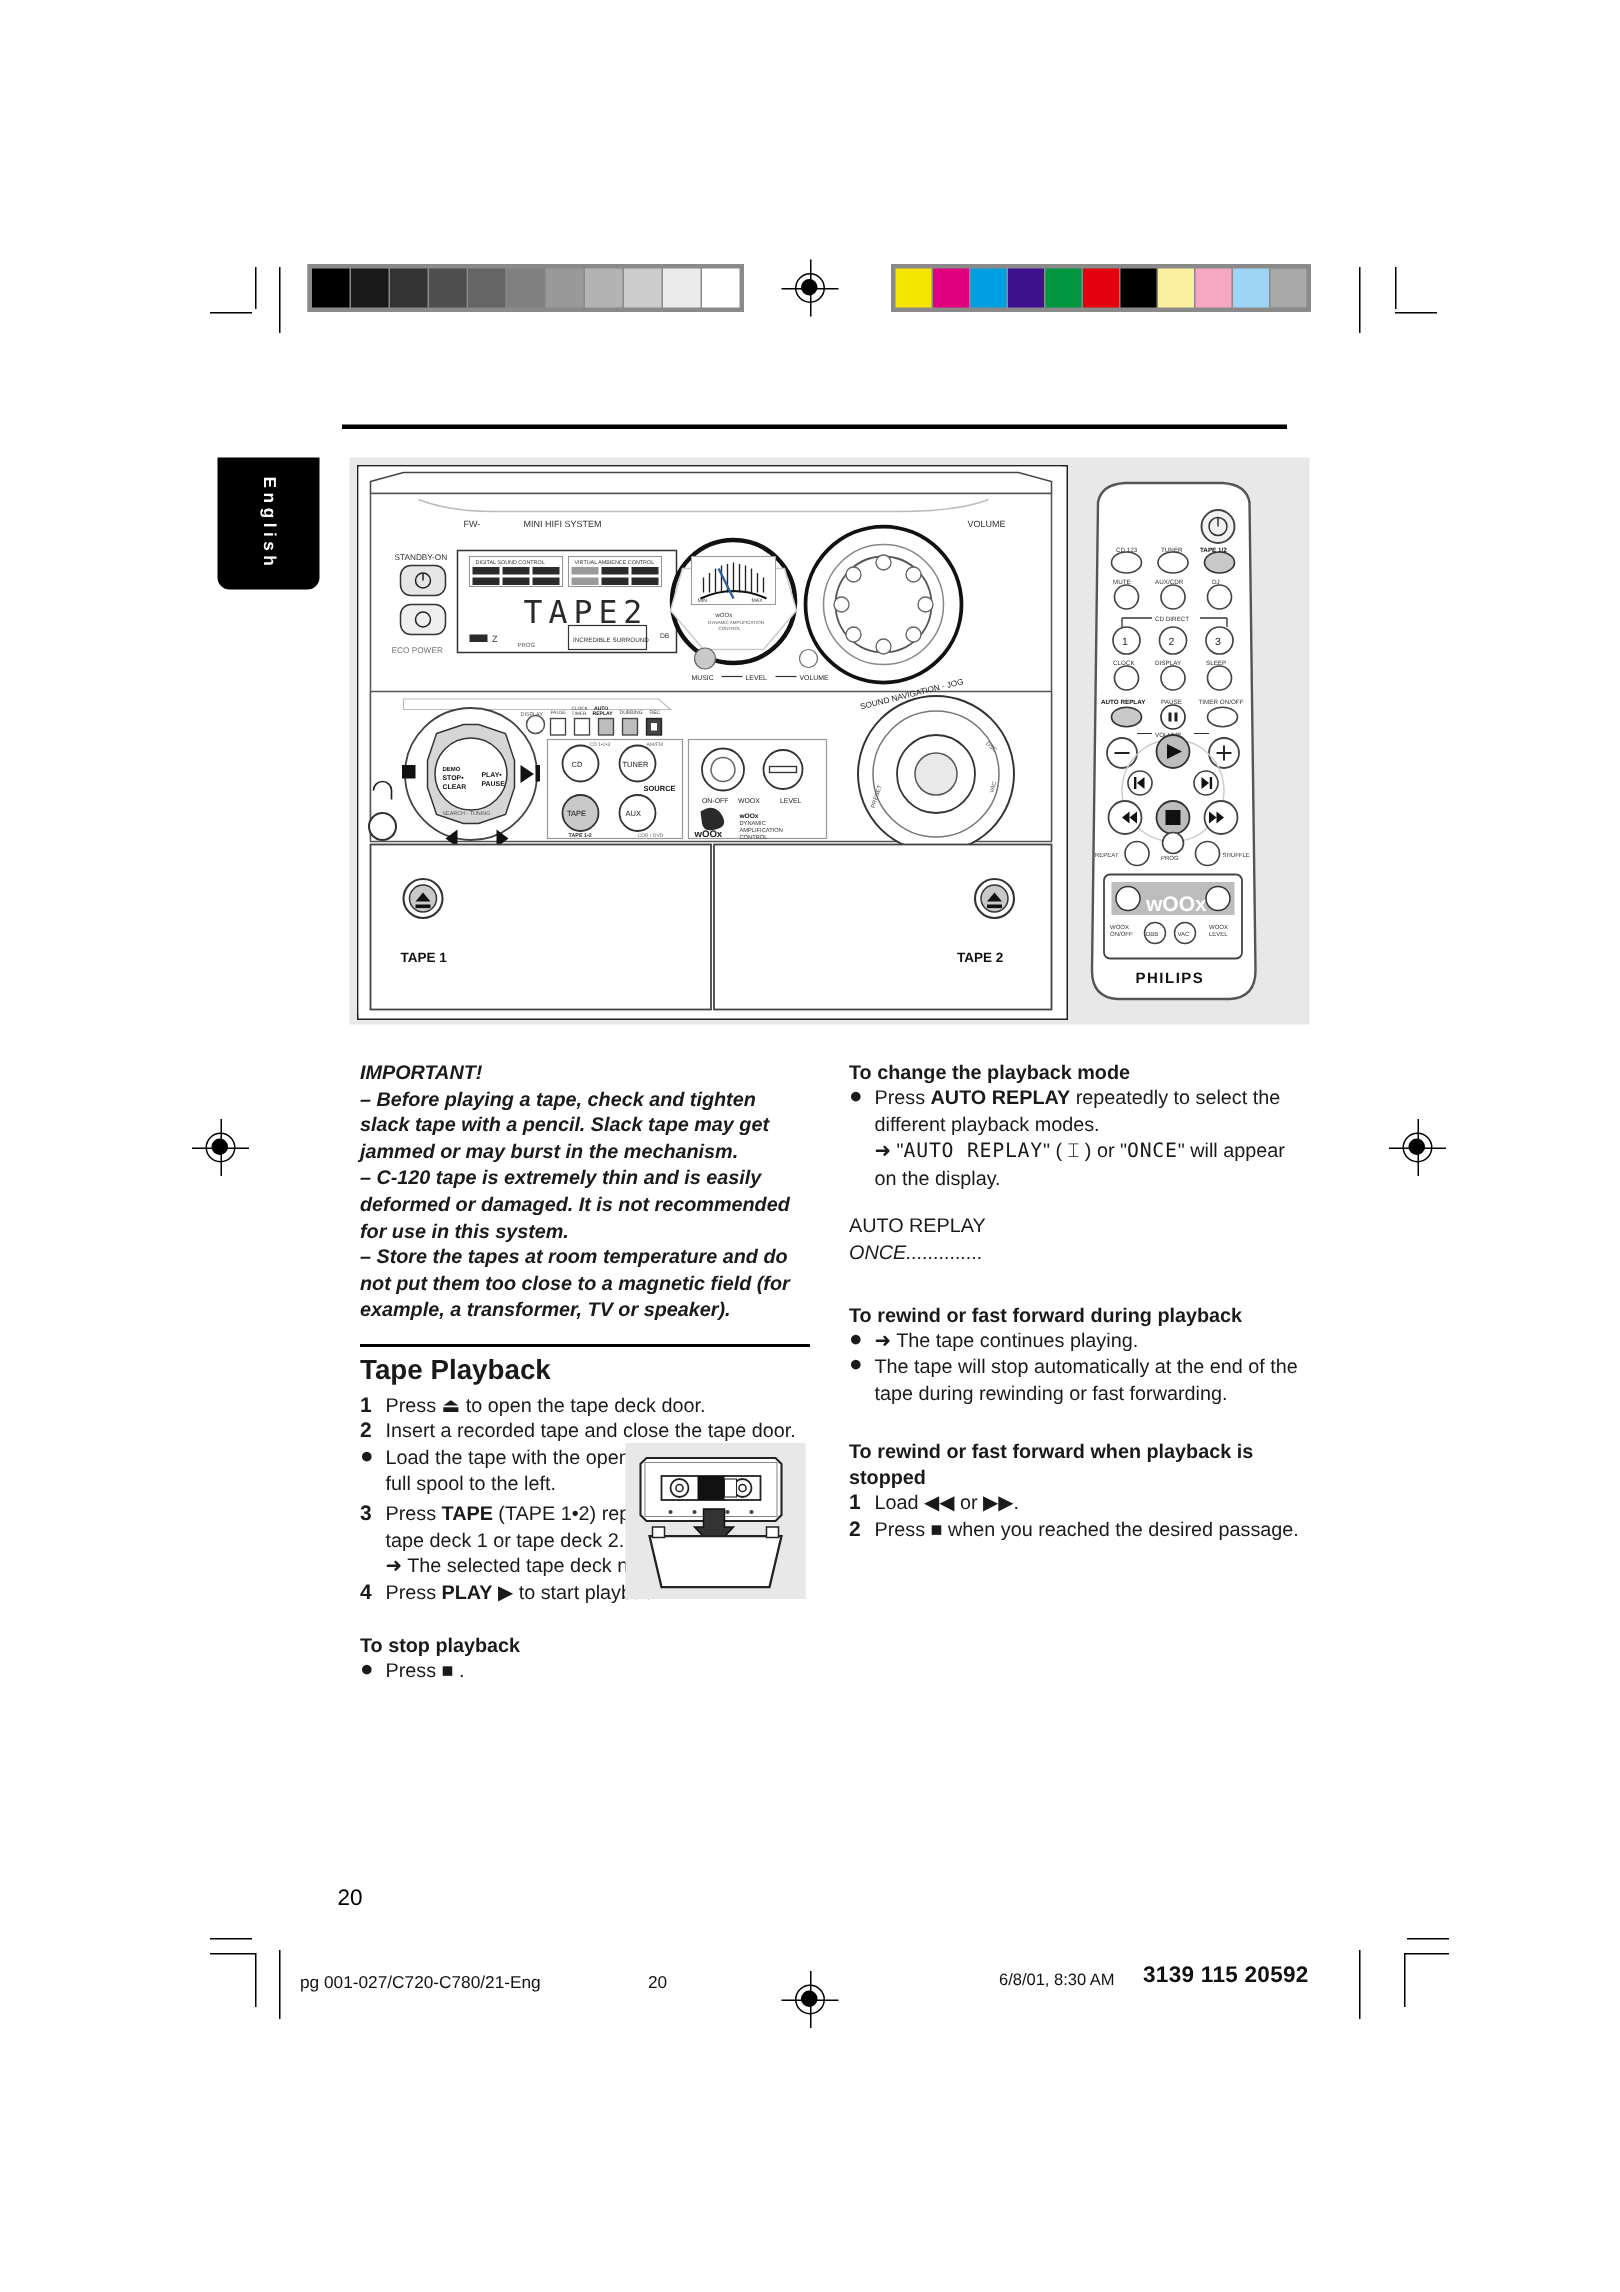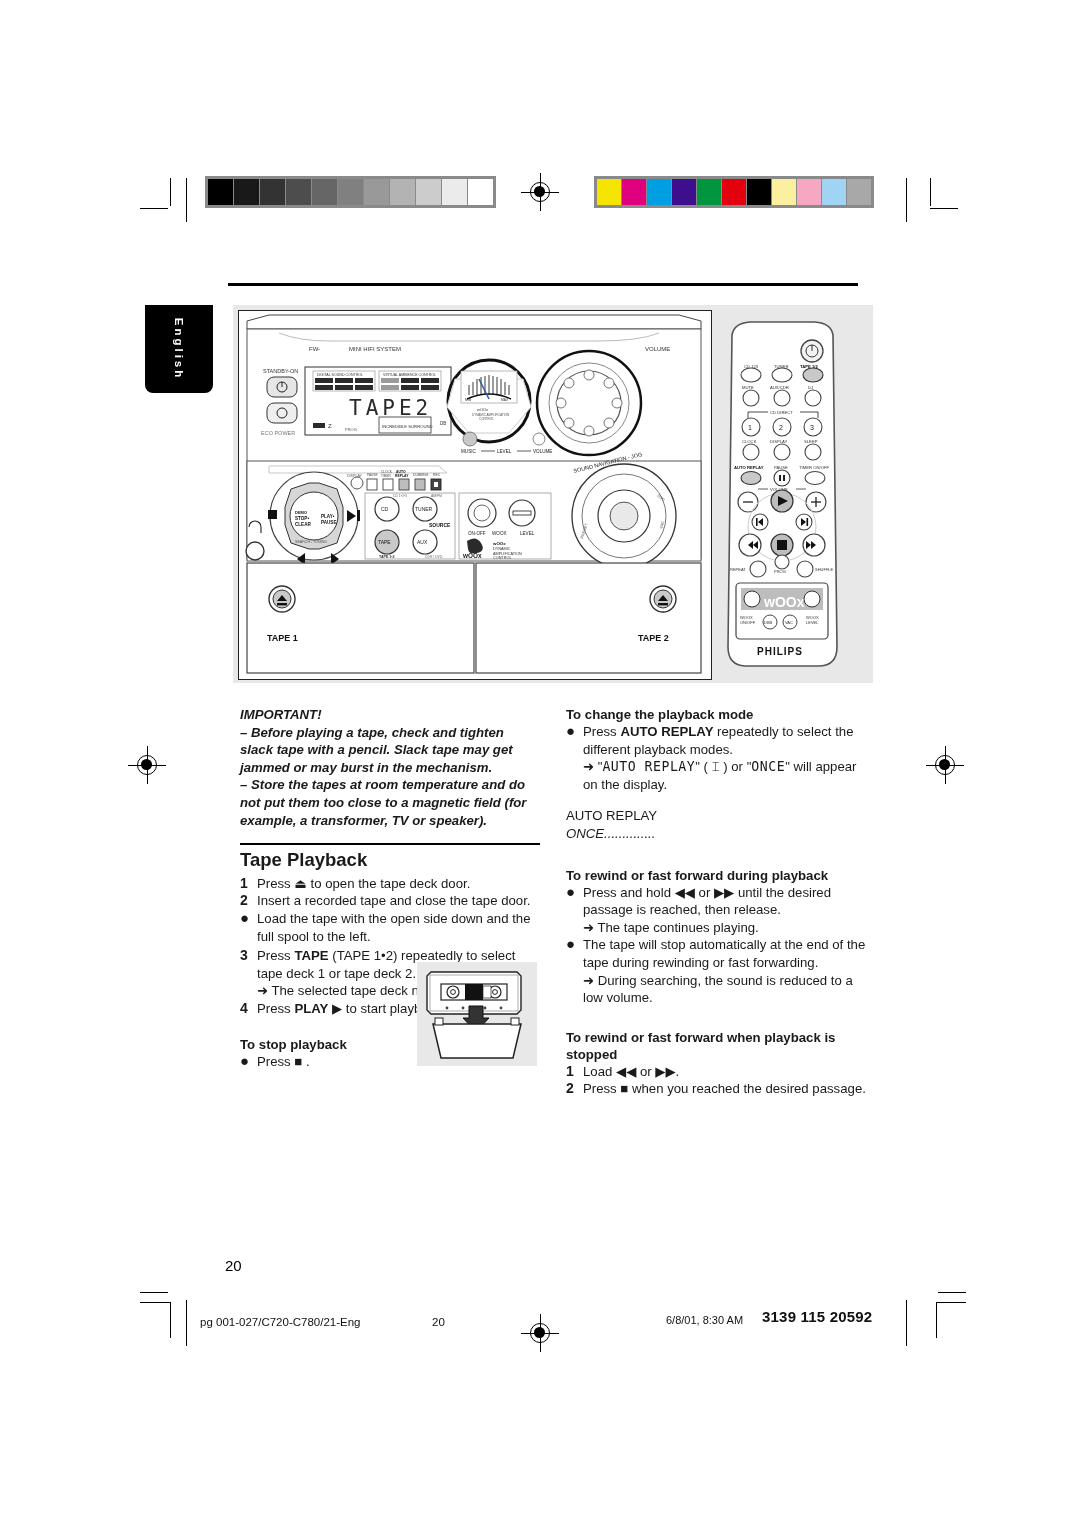--- a/index.html
+++ b/index.html
@@ -428,20 +428,21 @@
         <text x="37" y="338" font-size="10" font-weight="bold" fill="#111" letter-spacing="1" font-family="Liberation Sans">PHILIPS</text>
       </svg>
     </div>
   </div>
 
   <div class="col" id="colL">
 
     <div class="imp">
       <p>IMPORTANT!</p>
       <p>–  Before playing a tape, check and tighten slack tape with a pencil. Slack tape may get jammed or may burst in the mechanism.</p>
+      <p>–  C-120 tape is extremely thin and is easily deformed or damaged.  It is not recommended for use in this system.</p>
       <p>–  Store the tapes at room temperature and do not put them too close to a magnetic field (for example, a transformer, TV or speaker).</p>
     </div>
 
     <div class="hrule"></div>
 
     <div class="sechead">Tape Playback</div>
 
     <div class="step">
       <div class="num">1</div>
       <div class="txt" style="width:160px;">Press ⏏ to open the tape deck door.</div>
@@ -517,29 +518,27 @@
       <div class="defkey" style="width:106px;">AUTO REPLAY</div>
     </div>
     <div class="defrow">
       <div class="defkey" style="width:106px;font-style:italic;"><span>ONCE</span><span class="dots">..............</span></div>
     </div>
 
     <div class="subhead" style="margin-top:24px;">To rewind or fast forward during playback</div>
     <div class="step">
       <div class="bul">●</div>
       <div class="txt">
-        <span>Press and hold ◀◀ or ▶▶ until the desired passage is reached, then release.</span>
         <span class="arrow">➜ The tape continues playing.</span>
       </div>
     </div>
     <div class="step">
       <div class="bul">●</div>
       <div class="txt">
         <span>The tape will stop automatically at the end of the tape during rewinding or fast forwarding.</span>
-        <span class="arrow">➜ During searching, the sound is reduced to a low volume.</span>
       </div>
     </div>
 
     <div class="subhead" style="margin-top:22px;">To rewind or fast forward when playback is stopped</div>
     <div class="step">
       <div class="num">1</div>
       <div class="txt">Load ◀◀ or ▶▶.</div>
     </div>
     <div class="step">
       <div class="num">2</div>

